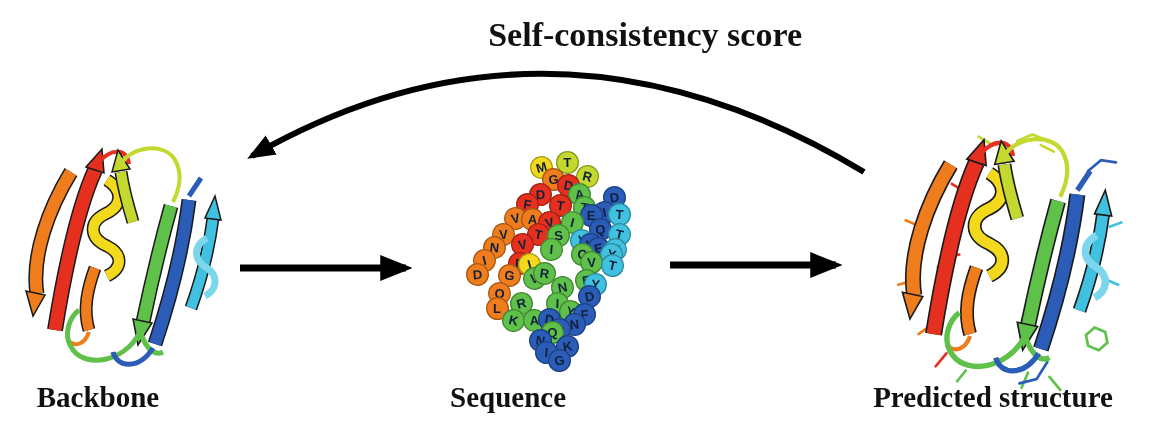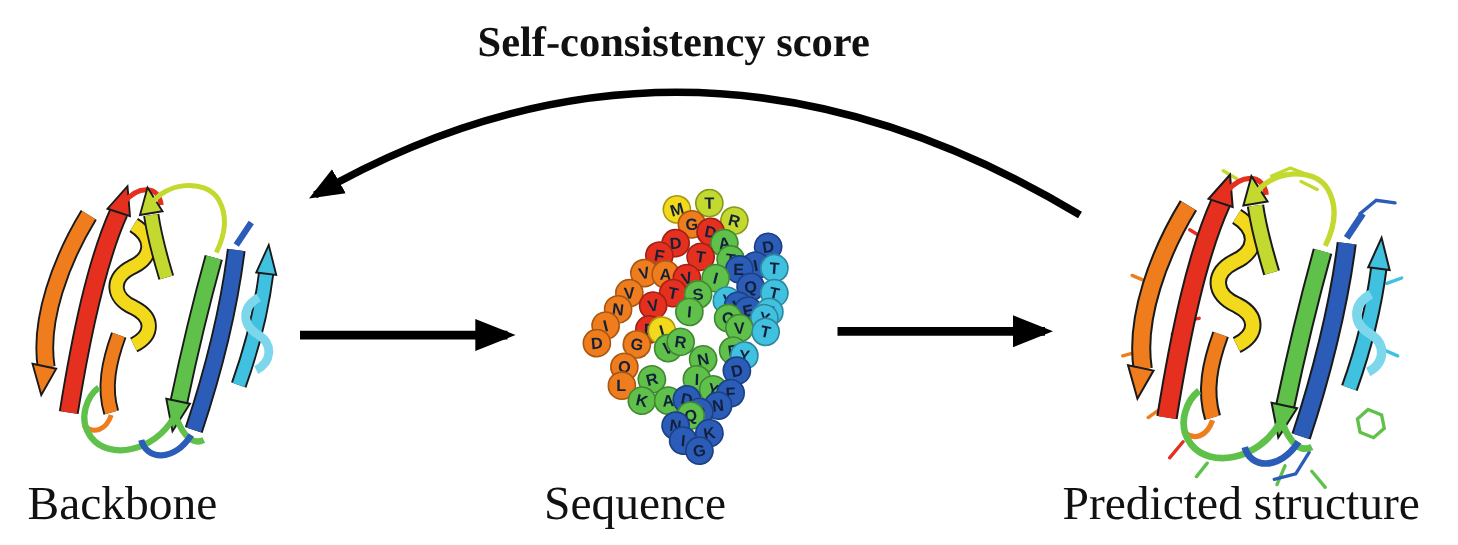--- a/index.html
+++ b/index.html
@@ -2,25 +2,25 @@
 <html style="--arrow: #000000;"><head>
 <meta charset="utf-8">
 <style>
   html,body{margin:0;padding:0;background:#ffffff;}
   .canvas{
     position:relative;width:1166px;height:436px;background:#ffffff;
     overflow:hidden;font-family:"Liberation Serif", serif;
   }
   .layer{position:absolute;left:0;top:0;}
   .title{
-    position:absolute;top:16px;left:382px;width:440px;text-align:left;
+    position:absolute;top:16px;left:362px;width:440px;text-align:right;
     font-weight:bold;font-size:34px;color:#111111;letter-spacing:0px;
   }
   .stage-label{
-    position:absolute;font-weight:normal;font-size:38px;color:#111111;
+    position:absolute;font-weight:bold;font-size:29px;color:#111111;
     text-align:center;top:381px;
   }
   .label-backbone{left:8px;width:180px;}
   .label-sequence{left:408px;width:200px;}
   .label-predicted{left:828px;width:330px;}
   .arrow-stroke{stroke:var(--arrow,#000);fill:none;}
   .arrow-fill{fill:var(--arrow,#000);}
   .seq-cluster{position:absolute;left:0;top:0;width:1166px;height:436px;}
   .residue{
     position:absolute;width:23px;height:23px;border-radius:50%;

